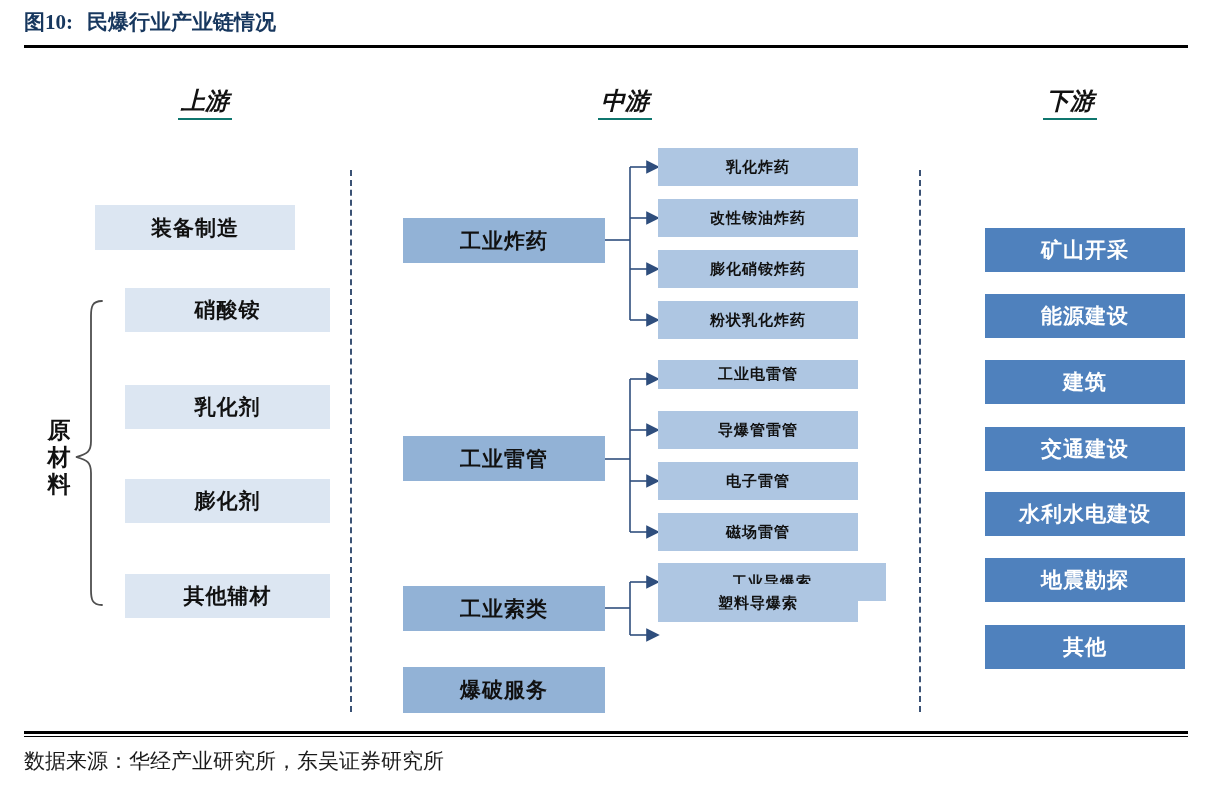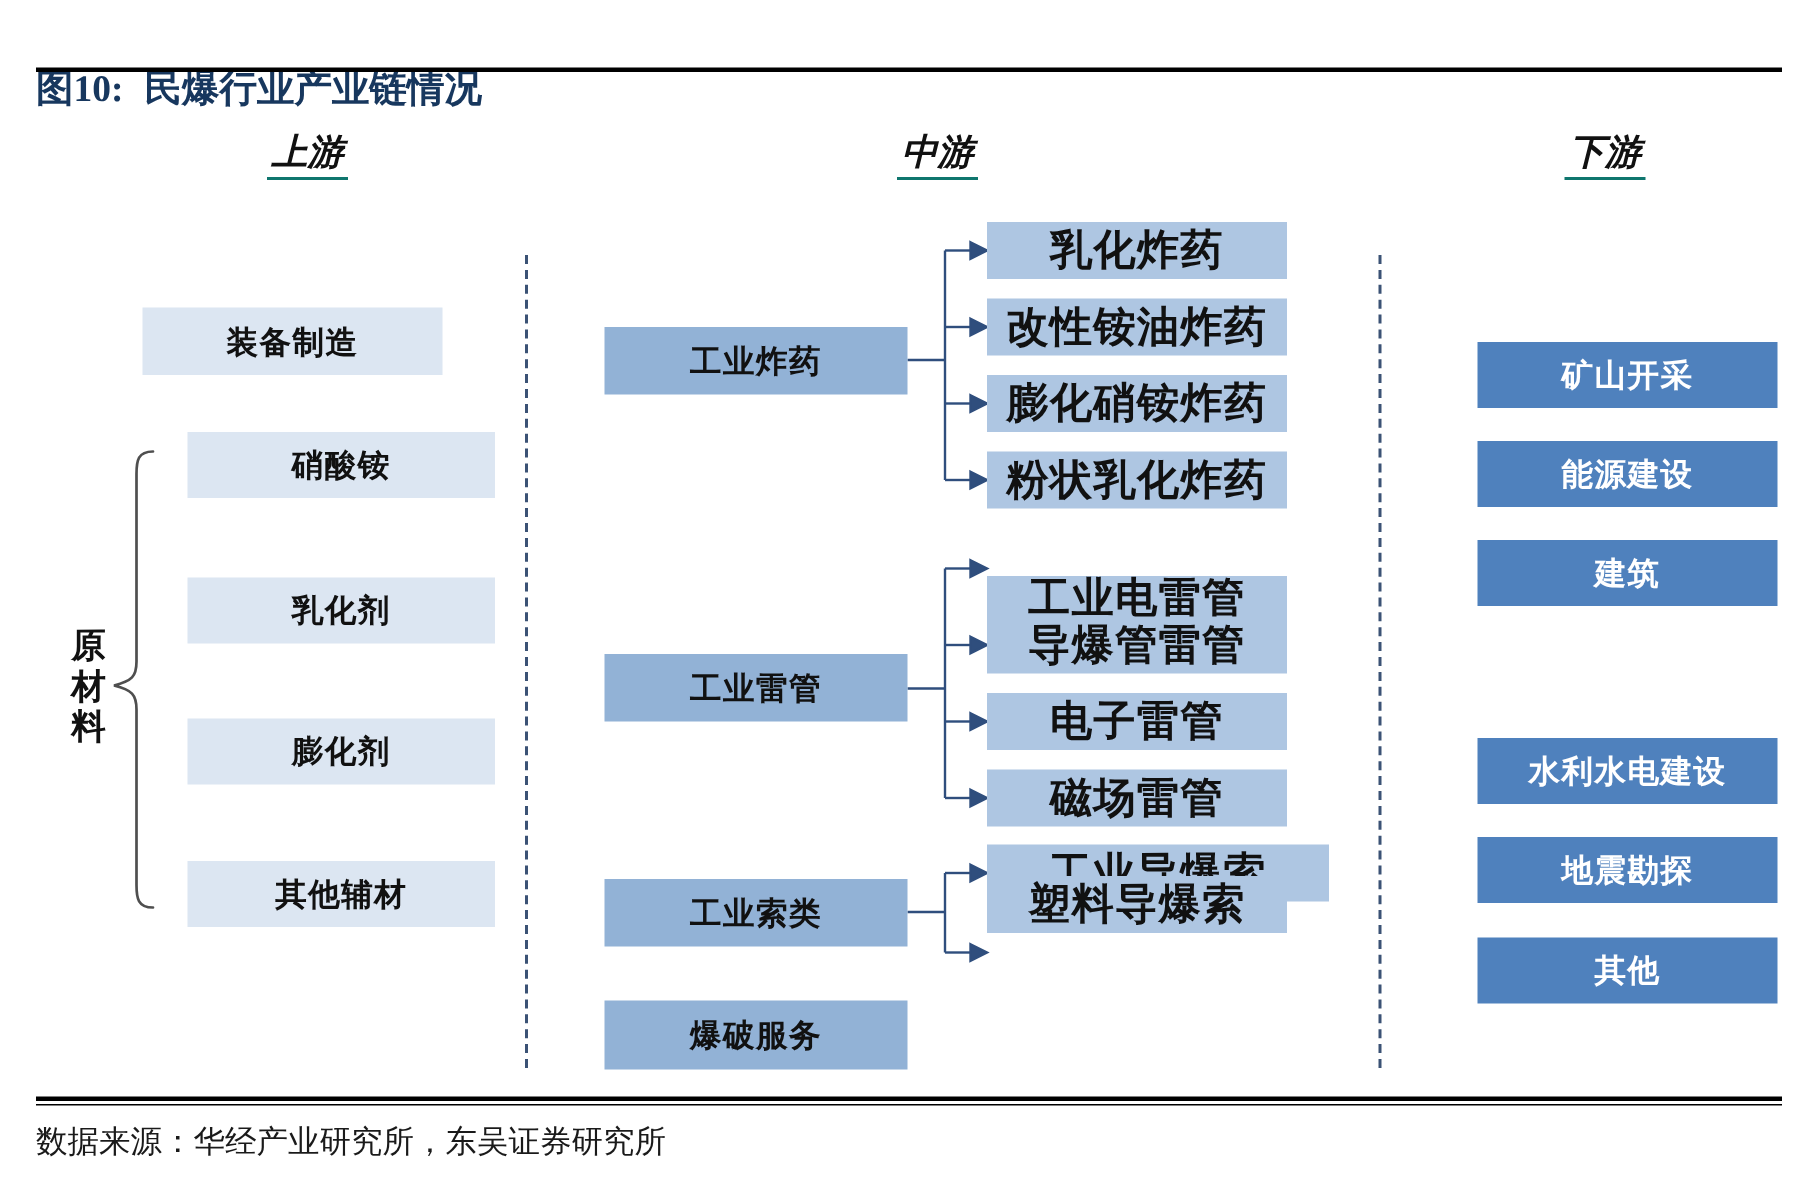--- a/index.html
+++ b/index.html
@@ -2,34 +2,34 @@
 <html><head>
 <meta charset="utf-8">
 <style>
   html,body{margin:0;padding:0;background:#ffffff;}
   .canvas{
     position:relative;width:1212px;height:788px;background:#ffffff;overflow:hidden;
     font-family:"Liberation Serif","DejaVu Serif",serif;color:#111;
   }
   .abs{position:absolute;}
   
-  .fig-title{left:24px;top:8px;font-size:25px;font-weight:bold;color:#17375e;white-space:nowrap;margin-top:34px;}
+  .fig-title{left:24px;top:8px;font-size:21px;font-weight:bold;color:#17375e;white-space:nowrap;}
   .fig-title .num{margin-right:14px;}
   .rule-top{left:24px;top:45px;width:1164px;height:3px;background:#000;}
   
   .col-header{top:85px;font-size:24px;font-weight:bold;font-style:italic;text-align:center;
     border-bottom:2px solid #0f766e;padding:0 3px 1px 3px;}
   
   .v-dash{top:170px;height:542px;width:0;border-left:2px dashed #3b5275;}
   
   .box{display:flex;align-items:center;justify-content:center;font-weight:bold;
     font-size:21px;letter-spacing:1px;text-align:center;}
   .box-light{background:#dce6f2;color:#111;}
   .box-parent{background:#92b2d6;color:#111;}
-  .box-child{background:#aec6e2;color:#111;font-size:28px;}
+  .box-child{background:#aec6e2;color:#111;font-size:15px;}
   .box-down{background:#4f81bd;color:#ffffff;}
   
   .vlabel{left:44px;top:417px;width:30px;font-size:23px;font-weight:bold;
     line-height:27px;text-align:center;word-break:break-all;}
   
   .overlay{left:0;top:0;width:1212px;height:788px;pointer-events:none;}
   
   .rule-double{left:24px;top:731px;width:1164px;height:2px;
     border-top:3px solid #000;border-bottom:1px solid #000;}
   .source{left:24px;top:747px;font-size:21px;color:#1a1a1a;white-space:nowrap;}
@@ -103,31 +103,32 @@
   <div class="abs box box-parent" style="left:403px;top:218px;width:202px;height:45px;">工业炸药</div>
   <div class="abs box box-parent" style="left:403px;top:436px;width:202px;height:45px;">工业雷管</div>
   <div class="abs box box-parent" style="left:403px;top:586px;width:202px;height:45px;">工业索类</div>
   <div class="abs box box-parent" style="left:403px;top:667px;width:202px;height:46px;">爆破服务</div>
 
   <div class="abs box box-child" style="left:658px;top:148px;width:200px;height:38px;">乳化炸药</div>
   <div class="abs box box-child" style="left:658px;top:199px;width:200px;height:38px;">改性铵油炸药</div>
   <div class="abs box box-child" style="left:658px;top:250px;width:200px;height:38px;">膨化硝铵炸药</div>
   <div class="abs box box-child" style="left:658px;top:301px;width:200px;height:38px;">粉状乳化炸药</div>
 
-  <div class="abs box box-child" style="left:658px;top:360px;width:200px;height:29px;margin-top:24px;">工业电雷管</div>
+  <div class="abs box box-child" style="left:658px;top:360px;width:200px;height:29px;">工业电雷管</div>
   <div class="abs box box-child" style="left:658px;top:411px;width:200px;height:38px;">导爆管雷管</div>
   <div class="abs box box-child" style="left:658px;top:462px;width:200px;height:38px;">电子雷管</div>
   <div class="abs box box-child" style="left:658px;top:513px;width:200px;height:38px;">磁场雷管</div>
 
   <div class="abs box box-child" style="left:658px;top:563px;width:228px;height:38px;">工业导爆索</div>
   <div class="abs box box-child" style="left:658px;top:584px;width:200px;height:38px;">塑料导爆索</div>
 
   <div class="abs box box-down" style="left:985px;top:228px;width:200px;height:44px;">矿山开采</div>
   <div class="abs box box-down" style="left:985px;top:294px;width:200px;height:44px;">能源建设</div>
   <div class="abs box box-down" style="left:985px;top:360px;width:200px;height:44px;">建筑</div>
+  <div class="abs box box-down" style="left:985px;top:427px;width:200px;height:44px;">交通建设</div>
   <div class="abs box box-down" style="left:985px;top:492px;width:200px;height:44px;">水利水电建设</div>
   <div class="abs box box-down" style="left:985px;top:558px;width:200px;height:44px;">地震勘探</div>
   <div class="abs box box-down" style="left:985px;top:625px;width:200px;height:44px;">其他</div>
 
   <div class="abs rule-double"></div>
   <div class="abs source">数据来源：华经产业研究所，东吴证券研究所</div>
 
 </div>
 
 </body></html>

